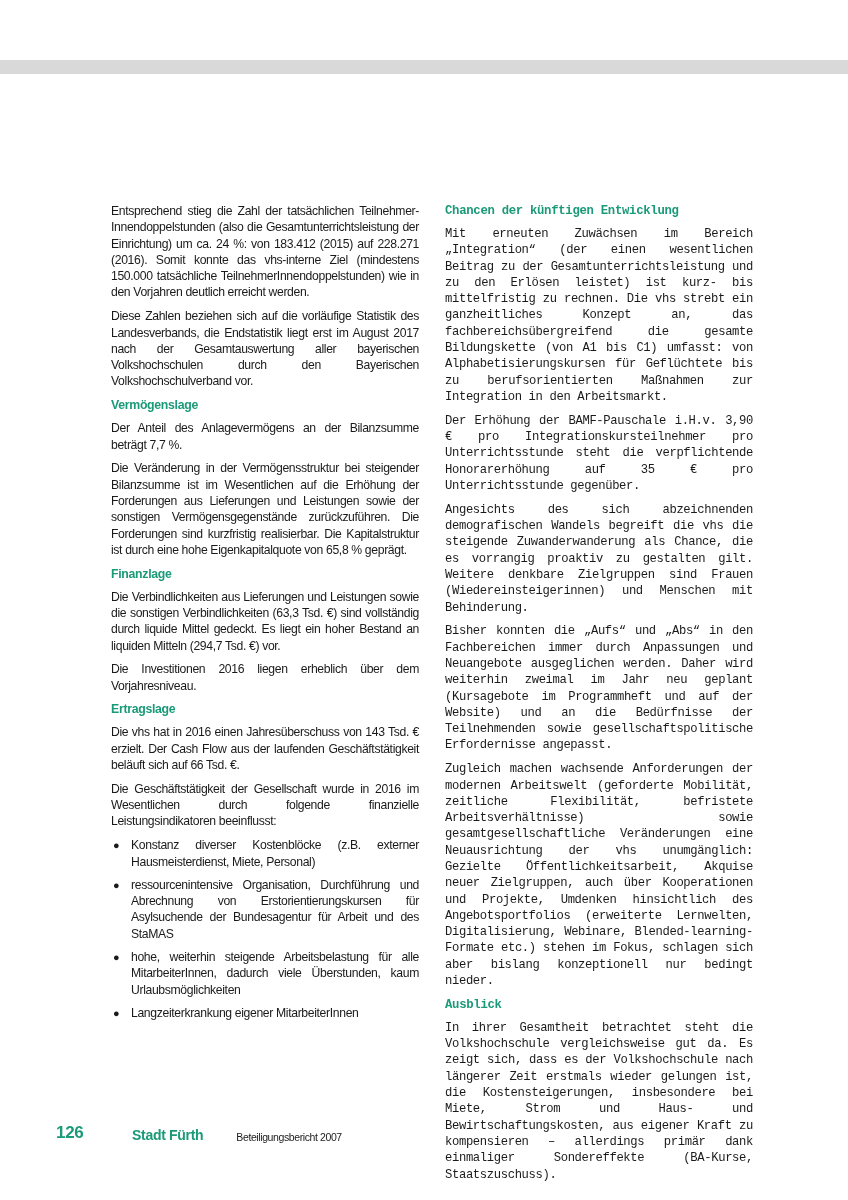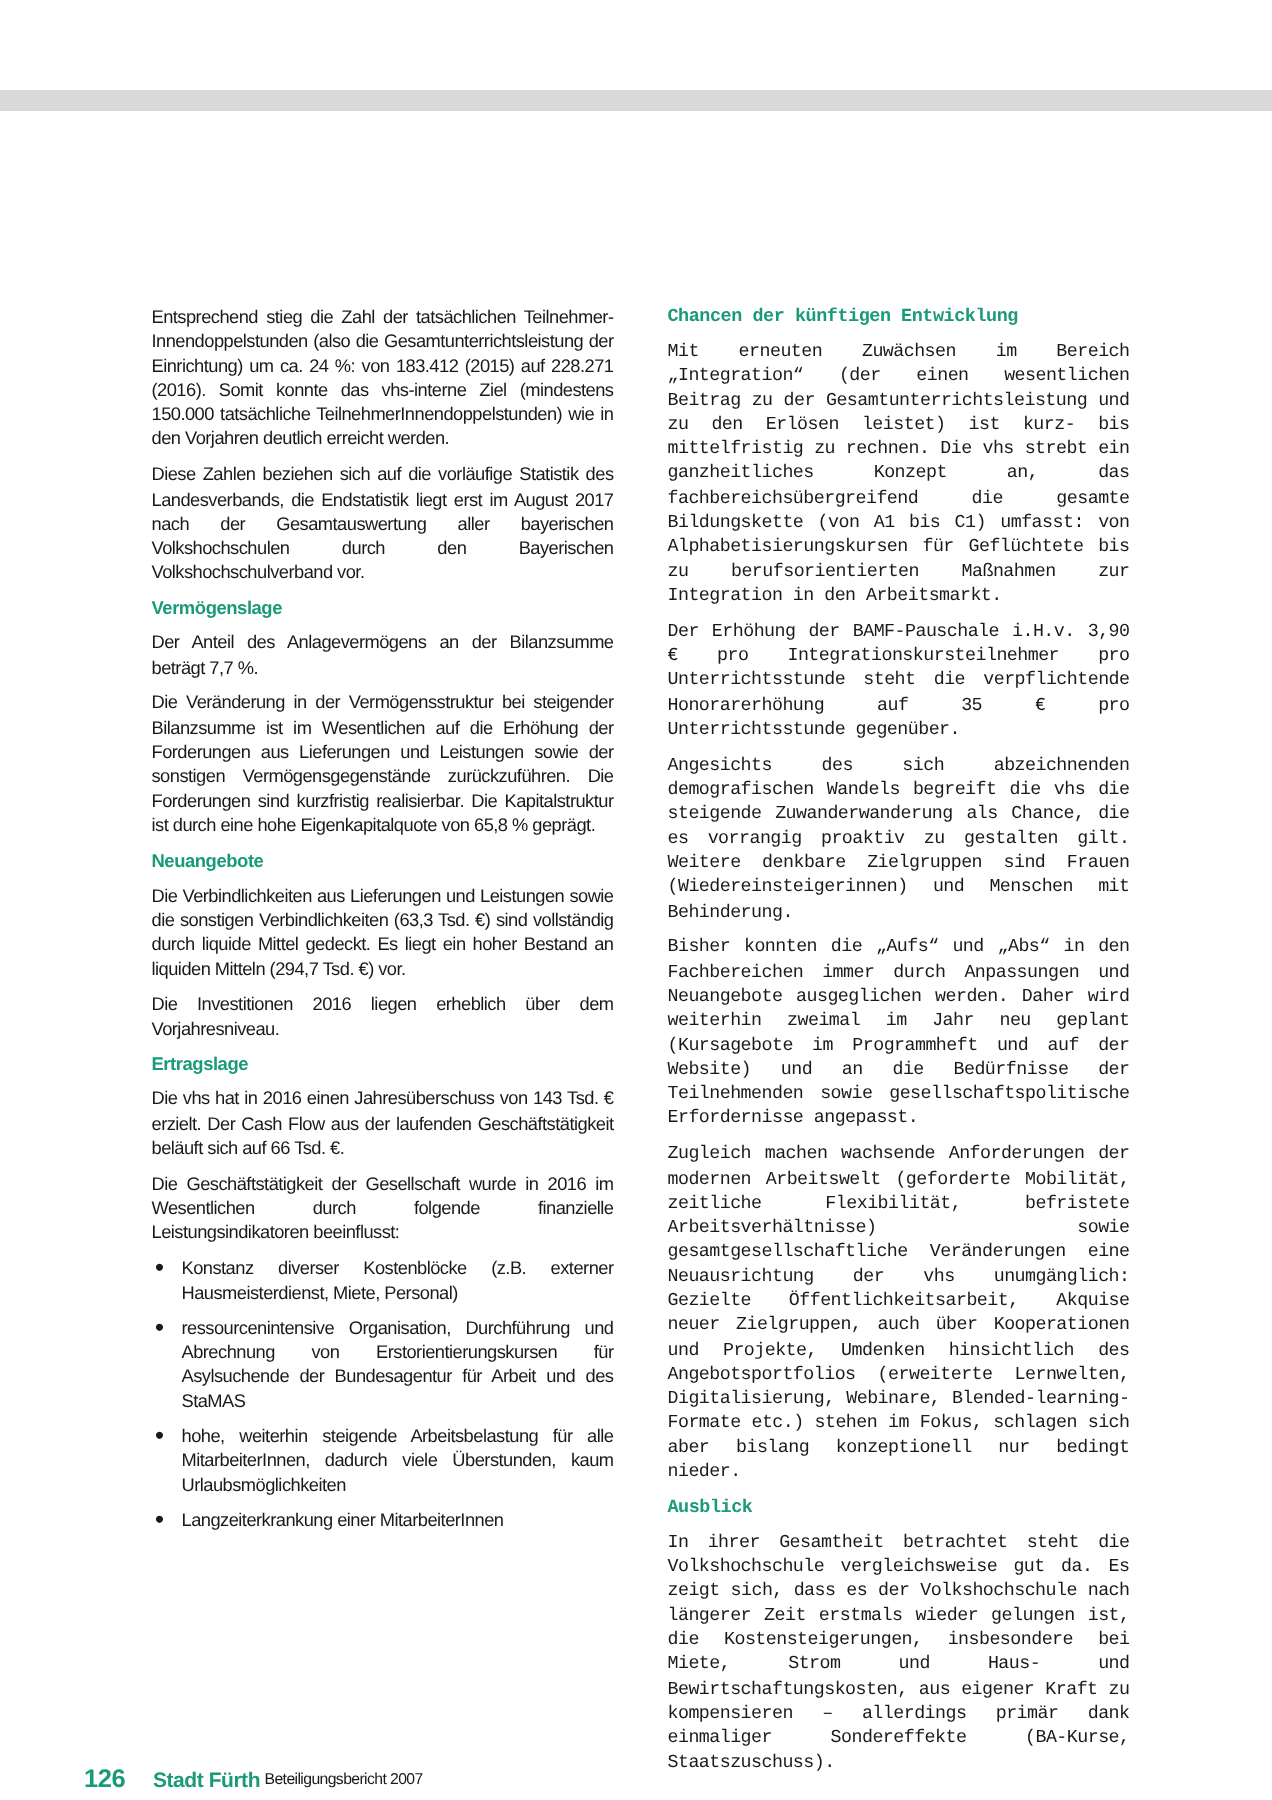--- a/index.html
+++ b/index.html
@@ -2,54 +2,54 @@
 <html><head>
 <meta charset="utf-8">
 <style>
   html, body { margin: 0; padding: 0; }
   body {
     width: 848px; height: 1200px; background: #ffffff; position: relative; overflow: hidden;
     font-family: "Liberation Sans", "DejaVu Sans", sans-serif; color: #1a1a1a;
   }
   .top-band { position: absolute; left: 0; top: 60px; width: 848px; height: 14px; background: #d9d9d9; }
   .col { position: absolute; top: 203px; width: 308px; font-size: 12.2px; line-height: 16.3px; letter-spacing: -0.35px; }
-  .col.left { left: 101px; }
+  .col.left { left: 111px; }
   .col.right { left: 445px; font-family: Liberation Mono, monospace; }
   .col p { margin: 0 0 7.5px 0; text-align: justify; }
   .col h3 { margin: 0 0 7px 0; font-size: 12.3px; font-weight: bold; color: #1a9a78; letter-spacing: -0.3px; line-height: 16px; }
   .col ul { margin: 0 0 7.5px 0; padding: 0; list-style: none; }
   .col li { position: relative; padding-left: 20px; margin-bottom: 7px; text-align: justify; }
   .col li .bullet { position: absolute; left: 2px; top: 0; font-size: 11px; }
-  .footer { position: absolute; top: 1176px; left: 56px; display: flex; align-items: center; }
+  .footer { position: absolute; top: 1123px; left: 56px; display: flex; align-items: flex-end; gap: 30px; }
   .page-number { font-size: 17px; font-weight: bold; color: #1a9a78; width: 46px; letter-spacing: -0.3px; }
   .footer-brand { font-size: 14px; font-weight: bold; color: #1a9a78; margin-right: 3px; letter-spacing: -0.3px; }
   .footer-title { font-size: 10.5px; color: #1a1a1a; letter-spacing: -0.4px; }
 </style>
 </head>
 <body>
 
 <div class="top-band"></div>
 
 <div class="col left">
   <p>Entsprechend stieg die Zahl der tatsächlichen Teilnehmer-Innendoppelstunden (also die Gesamtunterrichtsleistung der Einrichtung) um ca. 24 %: von 183.412 (2015) auf 228.271 (2016). Somit konnte das vhs-interne Ziel (mindestens 150.000 tatsächliche TeilnehmerInnendoppelstunden) wie in den Vorjahren deutlich erreicht werden.</p>
   <p>Diese Zahlen beziehen sich auf die vorläufige Statistik des Landesverbands, die Endstatistik liegt erst im August 2017 nach der Gesamtauswertung aller bayerischen Volkshochschulen durch den Bayerischen Volkshochschulverband vor.</p>
   <h3>Vermögenslage</h3>
   <p>Der Anteil des Anlagevermögens an der Bilanzsumme beträgt 7,7 %.</p>
   <p>Die Veränderung in der Vermögensstruktur bei steigender Bilanzsumme ist im Wesentlichen auf die Erhöhung der Forderungen aus Lieferungen und Leistungen sowie der sonstigen Vermögensgegenstände zurückzuführen. Die Forderungen sind kurzfristig realisierbar. Die Kapitalstruktur ist durch eine hohe Eigenkapitalquote von 65,8 % geprägt.</p>
-  <h3>Neuangebote</h3>
+  <h3>Finanzlage</h3>
   <p>Die Verbindlichkeiten aus Lieferungen und Leistungen sowie die sonstigen Verbindlichkeiten (63,3 Tsd. €) sind vollständig durch liquide Mittel gedeckt. Es liegt ein hoher Bestand an liquiden Mitteln (294,7 Tsd. €) vor.</p>
   <p>Die Investitionen 2016 liegen erheblich über dem Vorjahresniveau.</p>
   <h3>Ertragslage</h3>
   <p>Die vhs hat in 2016 einen Jahresüberschuss von 143 Tsd. € erzielt. Der Cash Flow aus der laufenden Geschäftstätigkeit beläuft sich auf 66 Tsd. €.</p>
   <p>Die Geschäftstätigkeit der Gesellschaft wurde in 2016 im Wesentlichen durch folgende finanzielle Leistungsindikatoren beeinflusst:</p>
   <ul>
     <li><span class="bullet">●</span><span>Konstanz diverser Kostenblöcke (z.B. externer Hausmeisterdienst, Miete, Personal)</span></li>
     <li><span class="bullet">●</span><span>ressourcenintensive Organisation, Durchführung und Abrechnung von Erstorientierungskursen für Asylsuchende der Bundesagentur für Arbeit und des StaMAS</span></li>
     <li><span class="bullet">●</span><span>hohe, weiterhin steigende Arbeitsbelastung für alle MitarbeiterInnen, dadurch viele Überstunden, kaum Urlaubsmöglichkeiten</span></li>
-    <li><span class="bullet">●</span><span>Langzeiterkrankung einer MitarbeiterInnen</span></li>
+    <li><span class="bullet">●</span><span>Langzeiterkrankung eigener MitarbeiterInnen</span></li>
   </ul>
 </div>
 
 <div class="col right">
   <h3>Chancen der künftigen Entwicklung</h3>
   <p>Mit erneuten Zuwächsen im Bereich „Integration“ (der einen wesentlichen Beitrag zu der Gesamtunterrichtsleistung und zu den Erlösen leistet) ist kurz- bis mittelfristig zu rechnen. Die vhs strebt ein ganzheitliches Konzept an, das fachbereichsübergreifend die gesamte Bildungskette (von A1 bis C1) umfasst: von Alphabetisierungskursen für Geflüchtete bis zu berufsorientierten Maßnahmen zur Integration in den Arbeitsmarkt.</p>
   <p>Der Erhöhung der BAMF-Pauschale i.H.v. 3,90 € pro Integrationskursteilnehmer pro Unterrichtsstunde steht die verpflichtende Honorarerhöhung auf 35 € pro Unterrichtsstunde gegenüber.</p>
   <p>Angesichts des sich abzeichnenden demografischen Wandels begreift die vhs die steigende Zuwanderwanderung als Chance, die es vorrangig proaktiv zu gestalten gilt. Weitere denkbare Zielgruppen sind Frauen (Wiedereinsteigerinnen) und Menschen mit Behinderung.</p>
   <p>Bisher konnten die „Aufs“ und „Abs“ in den Fachbereichen immer durch Anpassungen und Neuangebote ausgeglichen werden. Daher wird weiterhin zweimal im Jahr neu geplant (Kursagebote im Programmheft und auf der Website) und an die Bedürfnisse der Teilnehmenden sowie gesellschaftspolitische Erfordernisse angepasst.</p>
   <p>Zugleich machen wachsende Anforderungen der modernen Arbeitswelt (geforderte Mobilität, zeitliche Flexibilität, befristete Arbeitsverhältnisse) sowie gesamtgesellschaftliche Veränderungen eine Neuausrichtung der vhs unumgänglich: Gezielte Öffentlichkeitsarbeit, Akquise neuer Zielgruppen, auch über Kooperationen und Projekte, Umdenken hinsichtlich des Angebotsportfolios (erweiterte Lernwelten, Digitalisierung, Webinare, Blended-learning-Formate etc.) stehen im Fokus, schlagen sich aber bislang konzeptionell nur bedingt nieder.</p>

